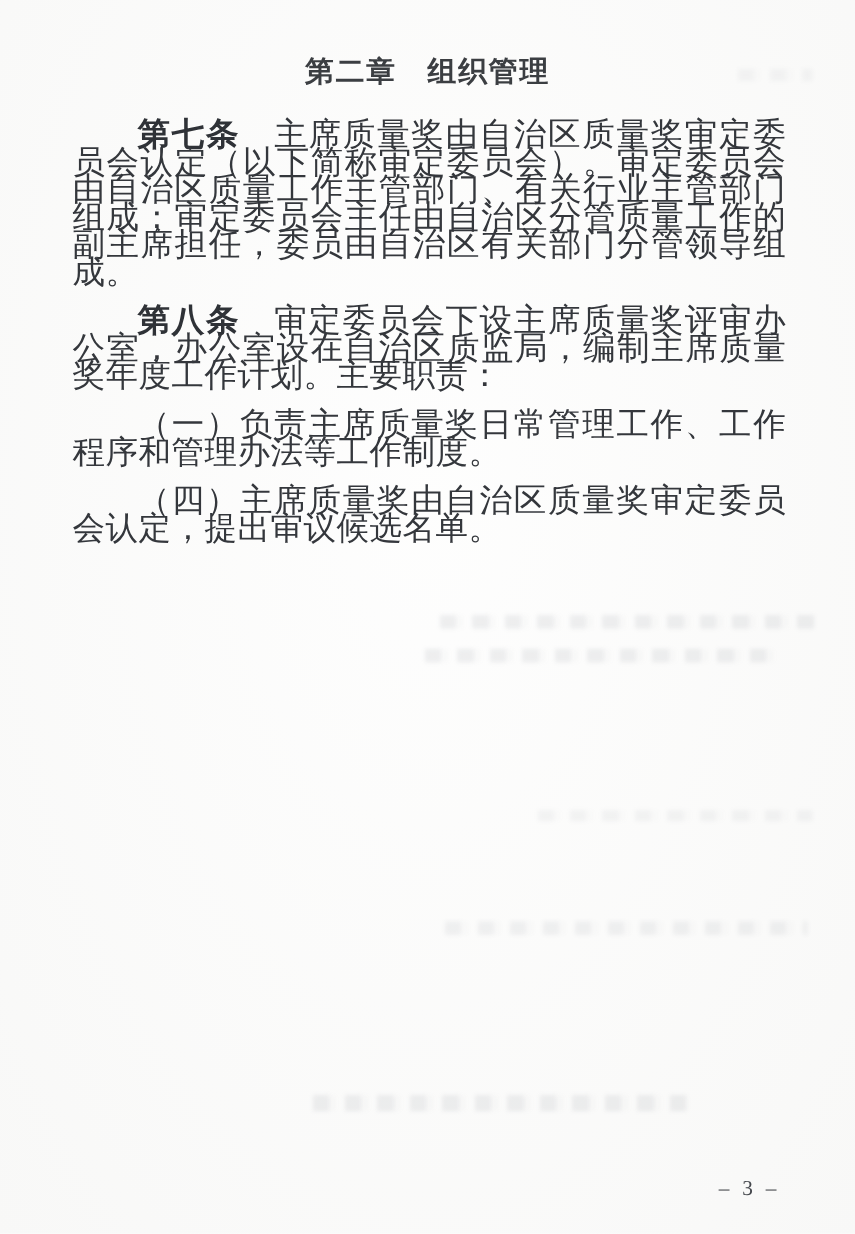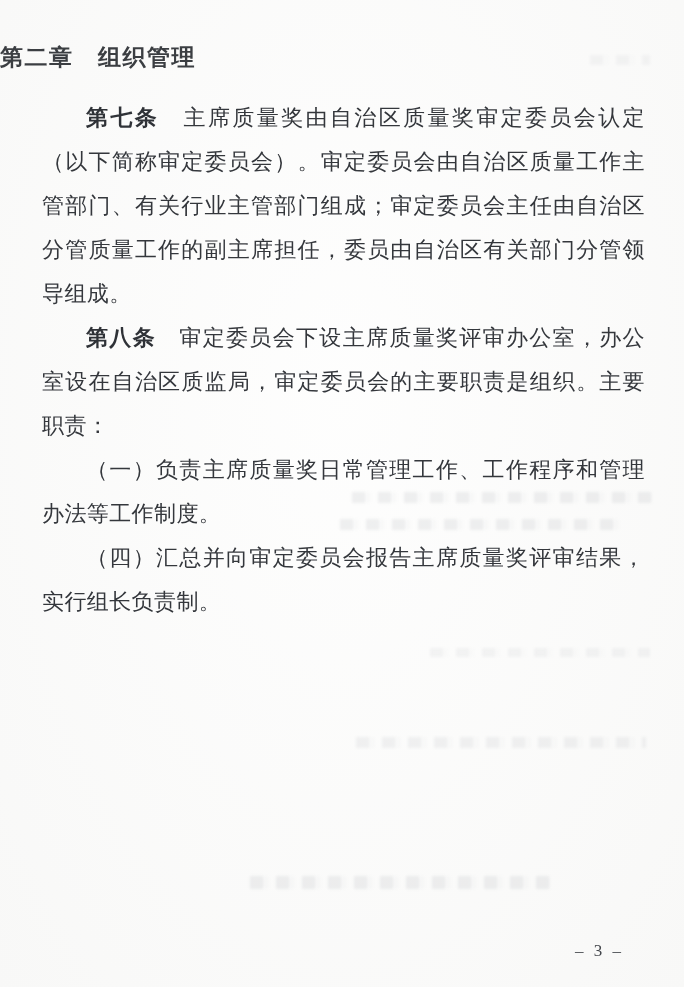--- a/index.html
+++ b/index.html
@@ -16,37 +16,38 @@
   .page {
     position: absolute;
     inset: 0;
     background:
       radial-gradient(ellipse at 50% 40%, rgba(255,255,255,0.6), rgba(0,0,0,0.015)),
       #fcfcfb;
   }
   .chapter-title {
     margin: 0;
     padding-top: 42px;
+    text-align: center;
     font-family: "Liberation Sans", "DejaVu Sans", sans-serif;
     font-weight: 700;
     font-size: 23px;
     letter-spacing: 1.5px;
     color: #3b3e42;
   }
   .body-text {
     margin-top: 23px;
     padding: 0 39px 0 42px;
   }
   .para {
-    margin: 0;
+    margin: 16px;
     text-indent: 2em;
     text-align: justify;
     font-family: "Liberation Serif", "DejaVu Serif", serif;
-    font-size: 22px;
-    line-height: 44px;
+    font-size: 26px;
+    line-height: 22px;
     letter-spacing: 0.4px;
     color: #34373c;
   }
   .para .lead {
     font-family: "Liberation Sans", "DejaVu Sans", sans-serif;
     font-weight: 700;
     color: #2f3237;
   }
   .page-number {
     position: absolute;
@@ -81,27 +82,27 @@
 
 <div class="page">
 
   <h1 class="chapter-title">第二章　组织管理</h1>
 
   <div class="body-text">
 
     <p class="para"><b class="lead">第七条</b><span>　主席质量奖由自治区质量奖审定委员会认定（以下简称审定委员会）。审定委员会由自治区质量工作主管部门、有关行业主管部门组成；审定委员会主任由自治区分管质量工作的副主席担任，委员由自治区有关部门分管领导组成。</span></p>
 
 
-    <p class="para"><b class="lead">第八条</b><span>　审定委员会下设主席质量奖评审办公室，办公室设在自治区质监局，审定委员会的主要职责是组织。主要职责：</span></p>
+    <p class="para"><b class="lead">第八条</b><span>　审定委员会下设主席质量奖评审办公室，办公室设在自治区质监局，编制主席质量奖年度工作计划。主要职责：</span></p>
 
     <p class="para"><b class="lead"></b><span>（一）负责主席质量奖日常管理工作、工作程序和管理办法等工作制度。</span></p>
 
 
 
-    <p class="para"><b class="lead"></b><span>（四）汇总并向审定委员会报告主席质量奖评审结果，实行组长负责制。</span></p>
+    <p class="para"><b class="lead"></b><span>（四）主席质量奖由自治区质量奖审定委员会认定，提出审议候选名单。</span></p>
 
 
   </div>
 
   <div class="ghost ghost-1"></div>
   <div class="ghost ghost-2"></div>
   <div class="ghost ghost-3"></div>
   <div class="ghost ghost-4"></div>
   <div class="ghost ghost-5"></div>
   <div class="ghost ghost-6"></div>

